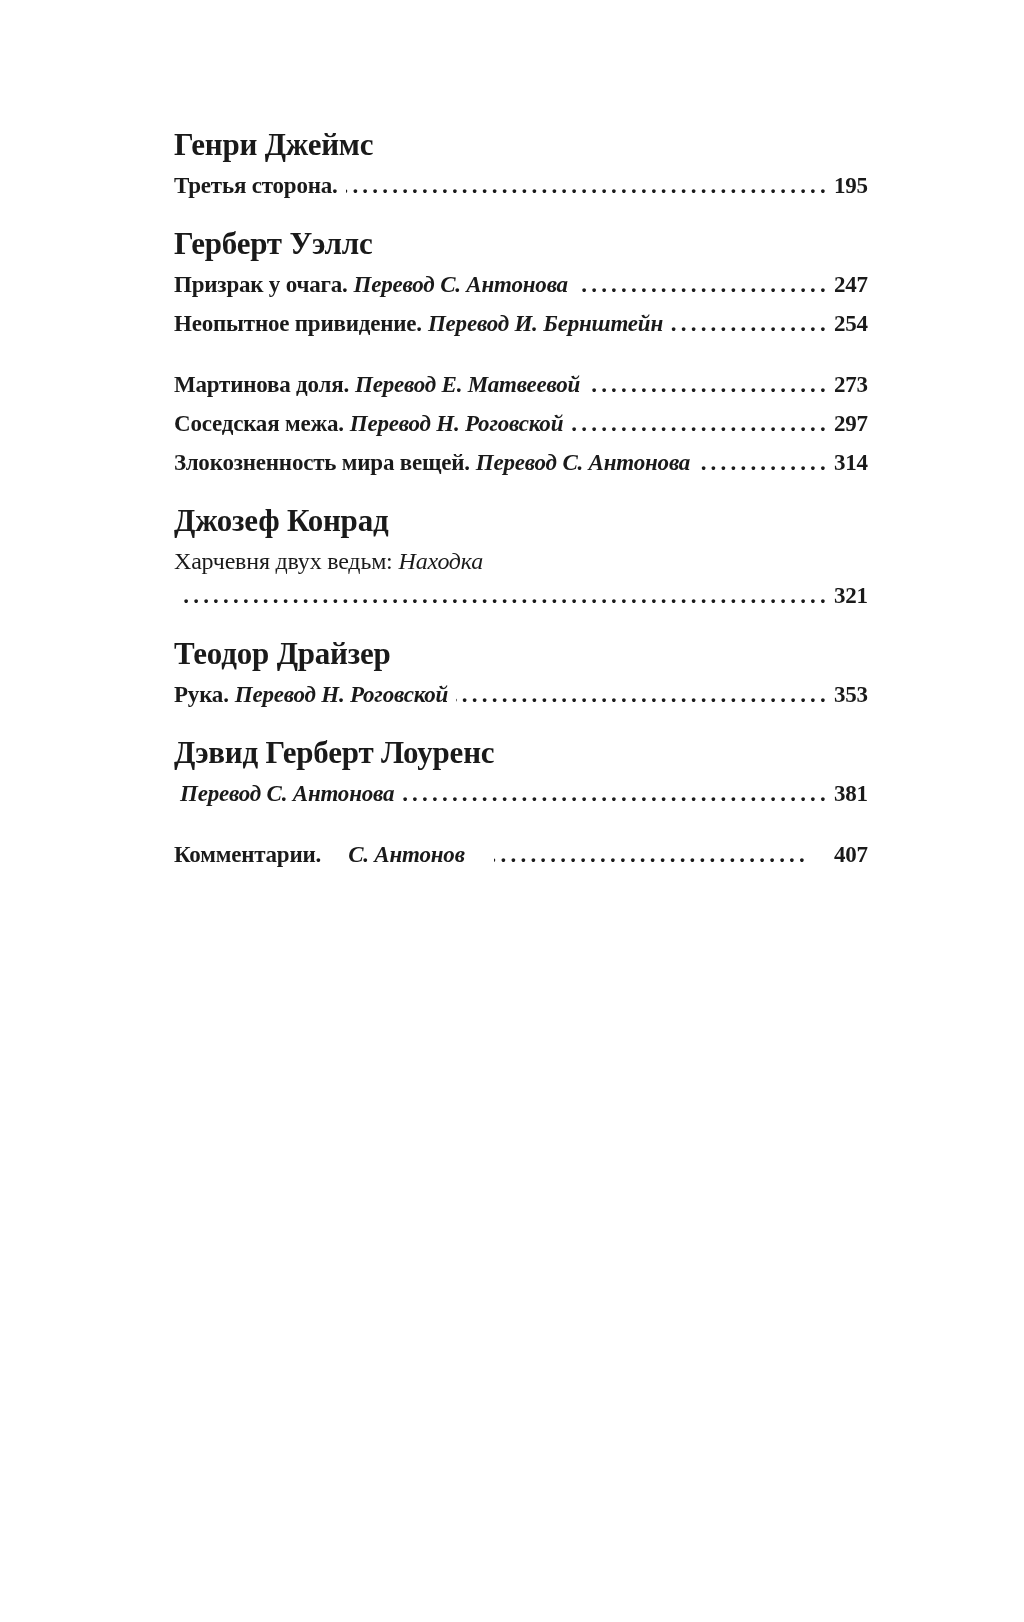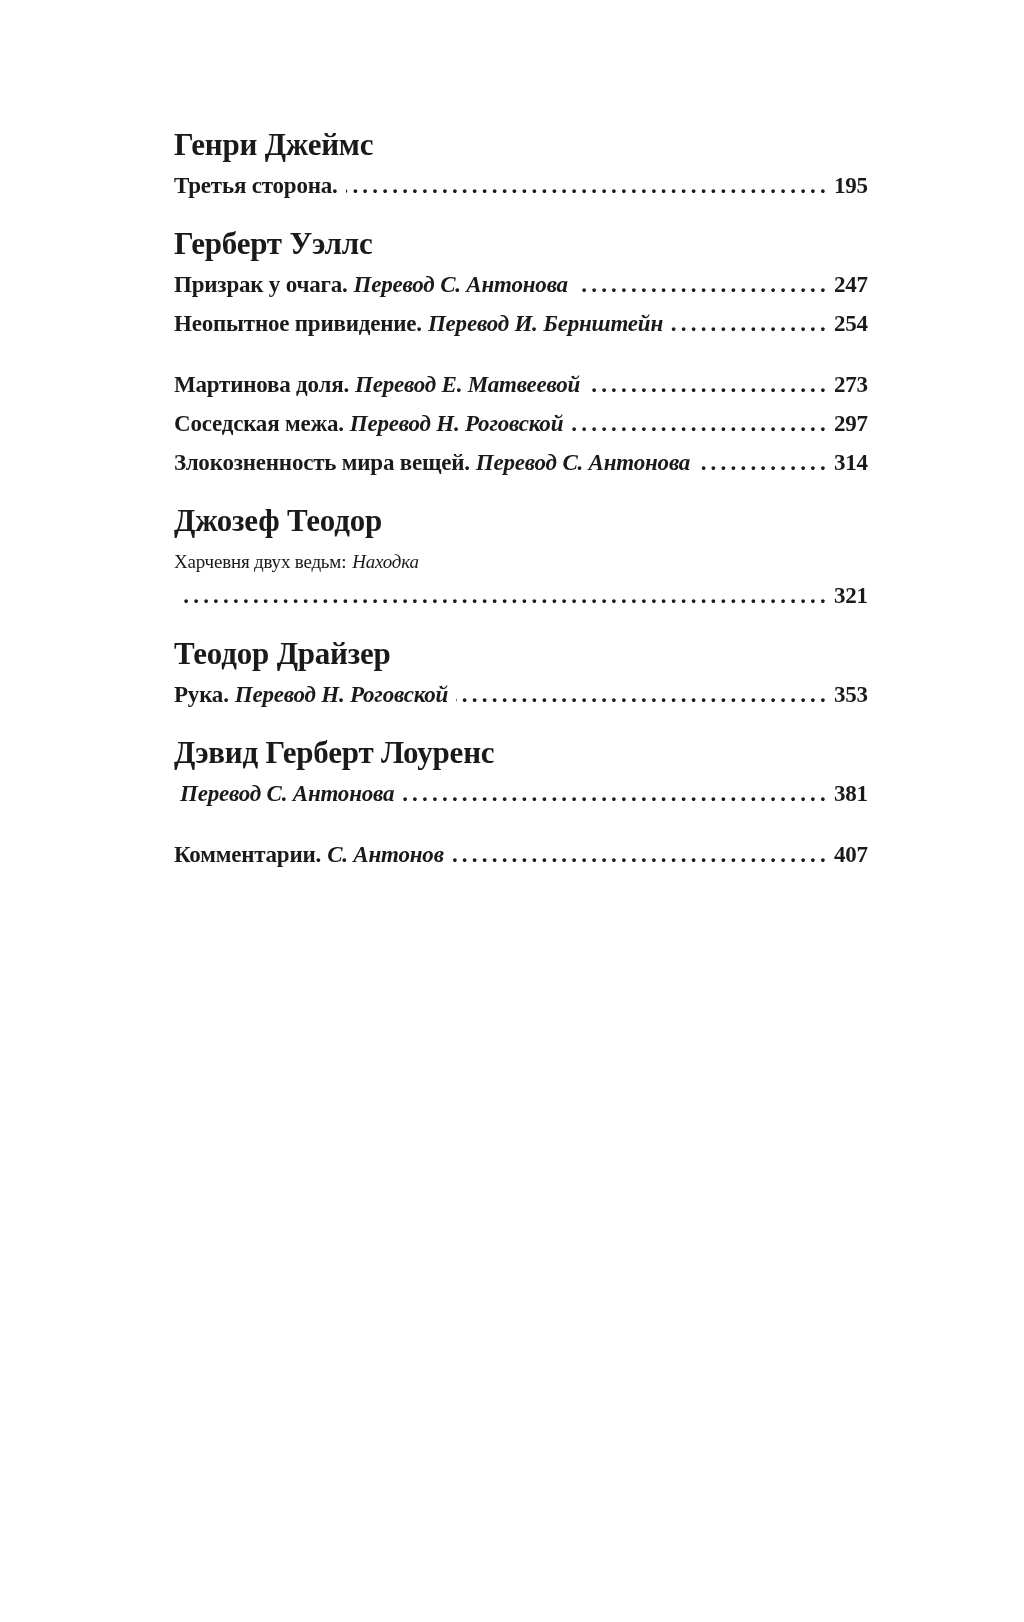--- a/index.html
+++ b/index.html
@@ -55,32 +55,33 @@
       letter-spacing: 4.2px;
       text-align: right;
       direction: rtl;
     }
     .entry .page-num {
       white-space: nowrap;
       min-width: 40px;
       text-align: left;
     }
     .entry-title-only {
-      font-size: 19px;
+      font-size: 24px;
       line-height: 39px;
       height: 34px;
       letter-spacing: -0.2px;
     }
     .entry-title-only .tr {
       font-style: italic;
       margin-left: 6px;
     }
     .entry.tr-only .tr { margin-left: 0; }
     .comments {
       margin-top: 12px;
+      gap: 21px;
     }
   </style>
 </head>
 <body>
 
 <div class="page">
 
   <div class="author-block">
     <div class="author">Генри Джеймс</div>
     <div class="entry">
@@ -121,21 +122,21 @@
     </div>
     <div class="entry">
       <span class="title">Злокозненность мира вещей.</span>
       <span class="tr">Перевод С. Антонова</span>
       <span class="dots">................................................................................................................</span>
       <span class="page-num">314</span>
     </div>
   </div>
 
   <div class="author-block">
-    <div class="author">Джозеф Теодор</div>
+    <div class="author">Джозеф Конрад</div>
     <div class="entry-title-only">
       <span class="title">Харчевня двух ведьм:</span><span class="tr">Находка</span>
     </div>
     <div class="entry tr-only">
       <span class="dots">................................................................................................................</span>
       <span class="page-num">321</span>
     </div>
   </div>
 
   <div class="author-block">

